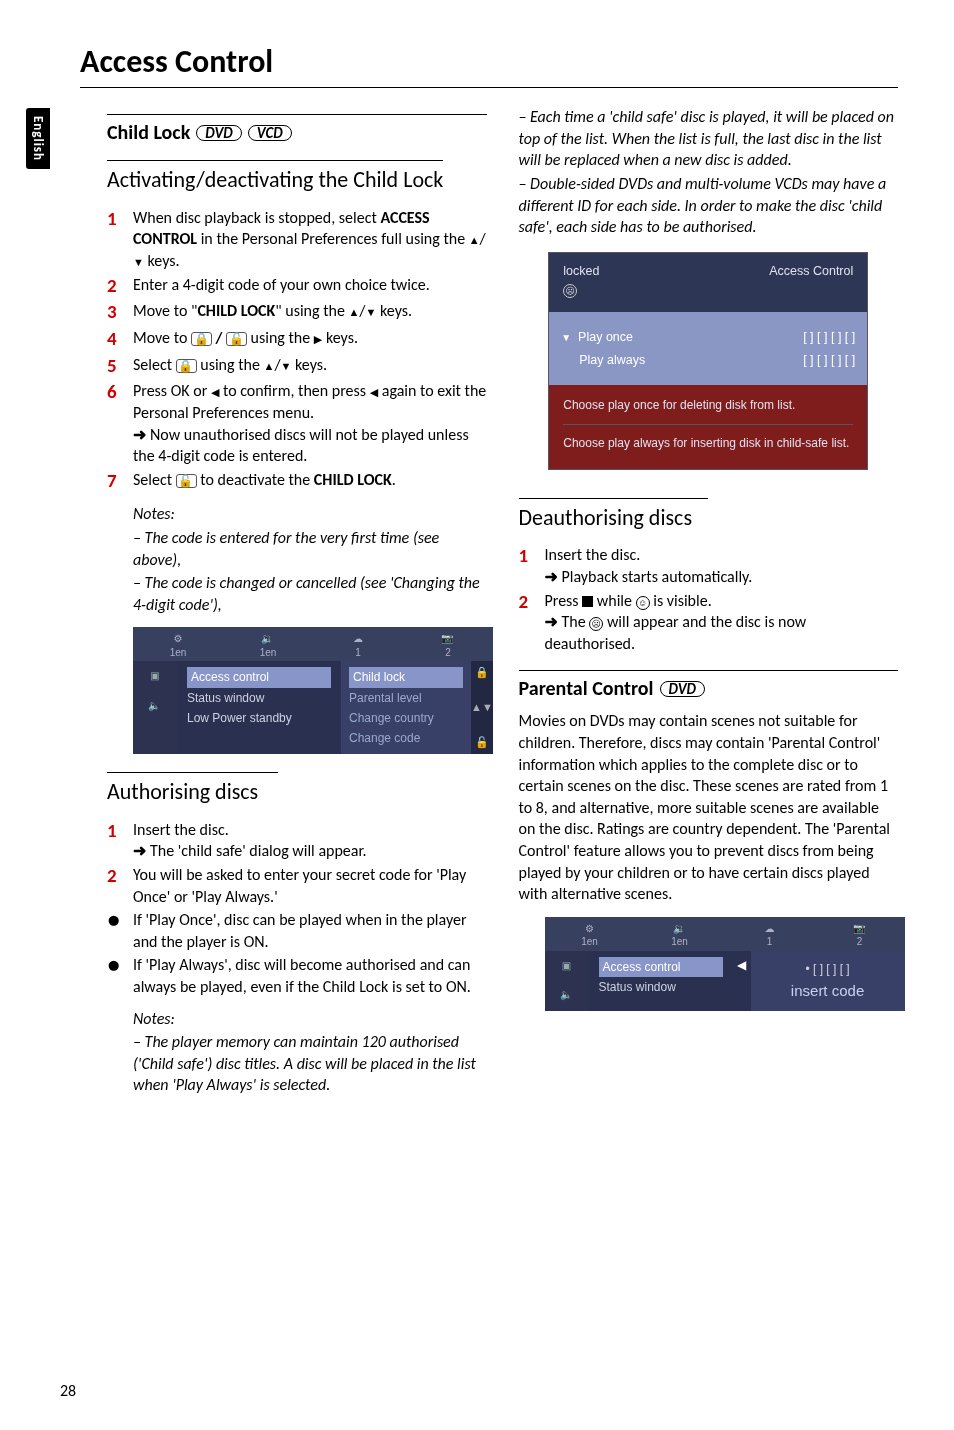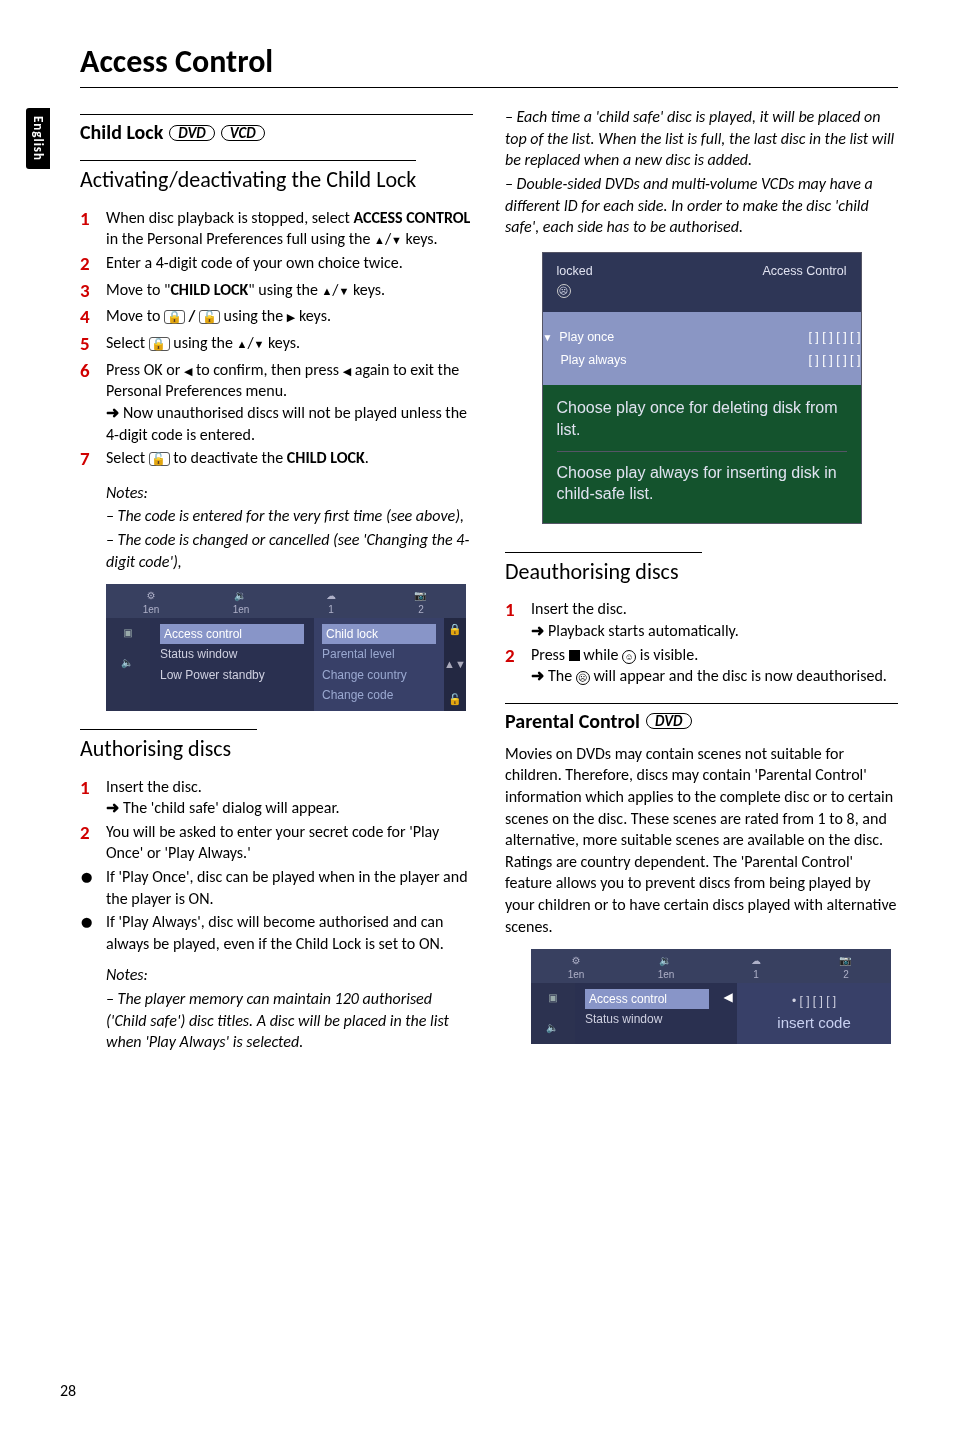--- a/index.html
+++ b/index.html
@@ -33,21 +33,21 @@
     font-size: 13px;
     font-weight: bold;
     padding: 8px 3px;
     border-radius: 3px 0 0 3px;
     letter-spacing: 1px;
   }
   .columns {
     display: flex;
     gap: 32px;
     margin-top: 18px;
-    margin-left: 70px;
+    margin-left: 97px;
   }
   .col { flex: 1; min-width: 0; }
   .section-heading {
     font-size: 20px;
     font-weight: bold;
     border-top: 1px solid #000;
     padding-top: 4px;
     margin-top: 8px;
     display: flex;
     align-items: center;
@@ -121,23 +121,23 @@
     background:#3a446c;
     color:#e0e2f0;
     font-family: Arial, sans-serif;
     font-size:12.5px;
     width:320px;
     margin:14px auto 14px;
     border:1px solid #556;
   }
   .dialog .dlg-head { display:flex; justify-content:space-between; padding:10px 14px 14px; background:#2e3656;}
   .dialog .dlg-head .l { display:flex; flex-direction:column; gap:4px;justify-content:space-between;}
-  .dialog .dlg-body { background:#8a96c4; padding:14px 0; color:#fff;}
+  .dialog .dlg-body { background:#8a96c4; padding:14px 12px; color:#fff;}
   .dialog .dlg-body .drow { display:flex; justify-content:space-between; padding:3px 0; align-items:center;}
-  .dialog .dlg-foot { padding:10px 14px 16px; background:#14532d; font-size:16px;}
+  .dialog .dlg-foot { padding:10px 14px 16px; background:#7f1d1d; font-size:12px;}
   .dialog .dlg-foot .line { padding:2px 0;}
   .dialog .sadcirc { display:inline-block; border:1px solid #ccc; border-radius:50%; width:14px;height:14px; font-size:9px; text-align:center; line-height:12px;}
 
   .osd-menu2 {
     background:#202030;
     color:#cfd0e0;
     font-family: Arial, sans-serif;
     font-size:12px;
     margin:12px 0 4px 26px;
     width:360px;

